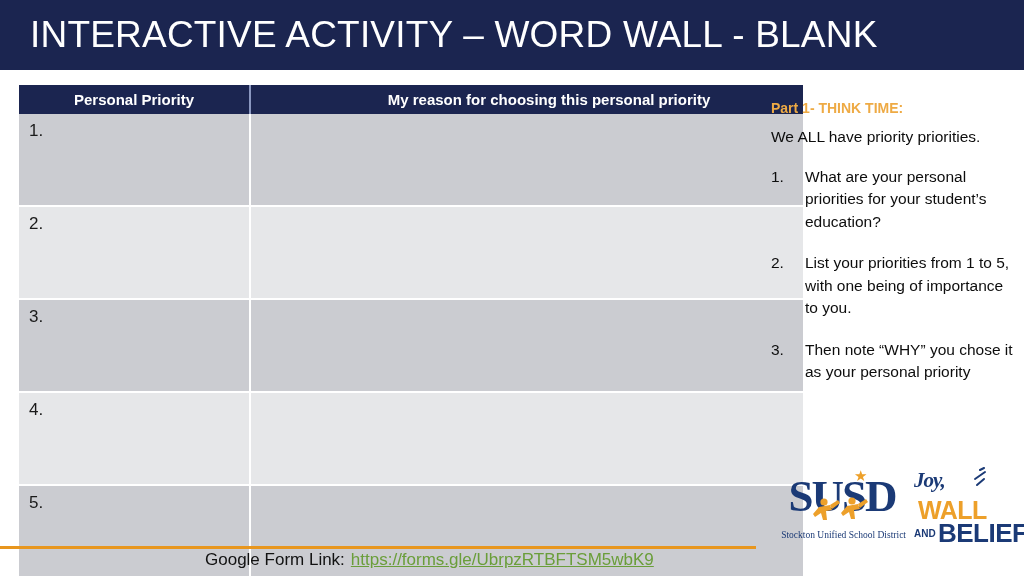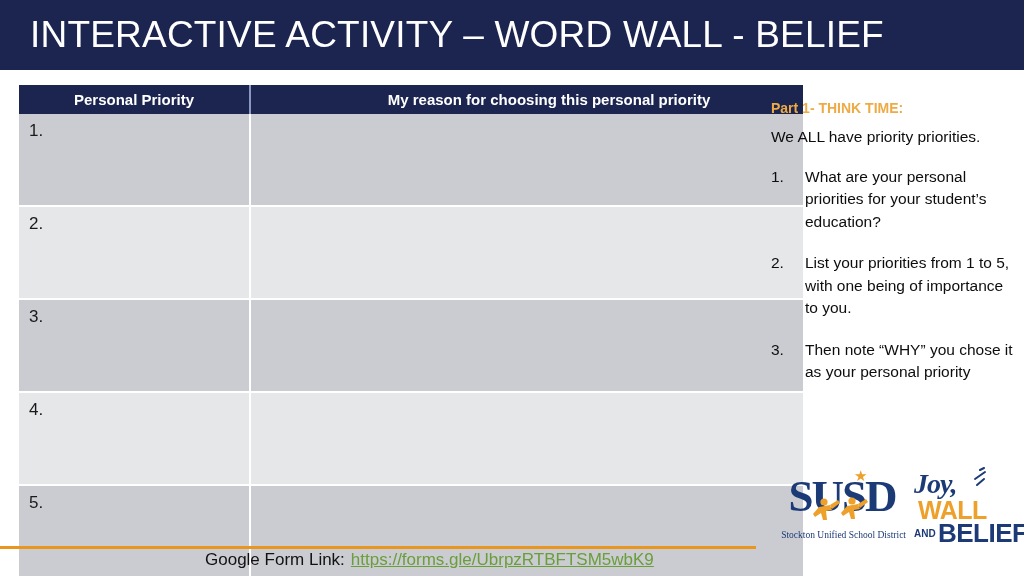--- a/index.html
+++ b/index.html
@@ -174,21 +174,21 @@
   }
   .joy-logo {
     position: relative;
     width: 108px;
     height: 80px;
   }
   .joy-logo .joy-word {
     position: absolute;
     left: 2px;
     top: 0px;
-    font-size: 28px;
+    font-size: 21px;
     font-weight: bold;
     font-style: italic;
     color: #1b3a76;
     font-family: "Liberation Serif", serif;
     letter-spacing: -1px;
     text-align: right;
   }
   .joy-logo .joy-spark { position: absolute; left: 60px; top: -1px; }
   .joy-logo .trust-word {
     position: absolute;
@@ -242,21 +242,21 @@
   .footer-link-row .link-url {
     color: #6a9e3a;
     text-decoration: underline;
     margin-left: 6px;
   }
 </style>
 </head>
 <body>
 
 <div class="title-bar">
-  <div class="title-text">INTERACTIVE ACTIVITY – WORD WALL - BELIEF</div>
+  <div class="title-text">INTERACTIVE ACTIVITY – WORD WALL - BLANK</div>
 </div>
 
 <table class="worksheet-table">
   <thead>
     <tr>
       <th class="col-priority">Personal Priority</th>
       <th class="col-reason last-col">My reason for choosing this personal priority</th>
     </tr>
   </thead>
   <tbody>

